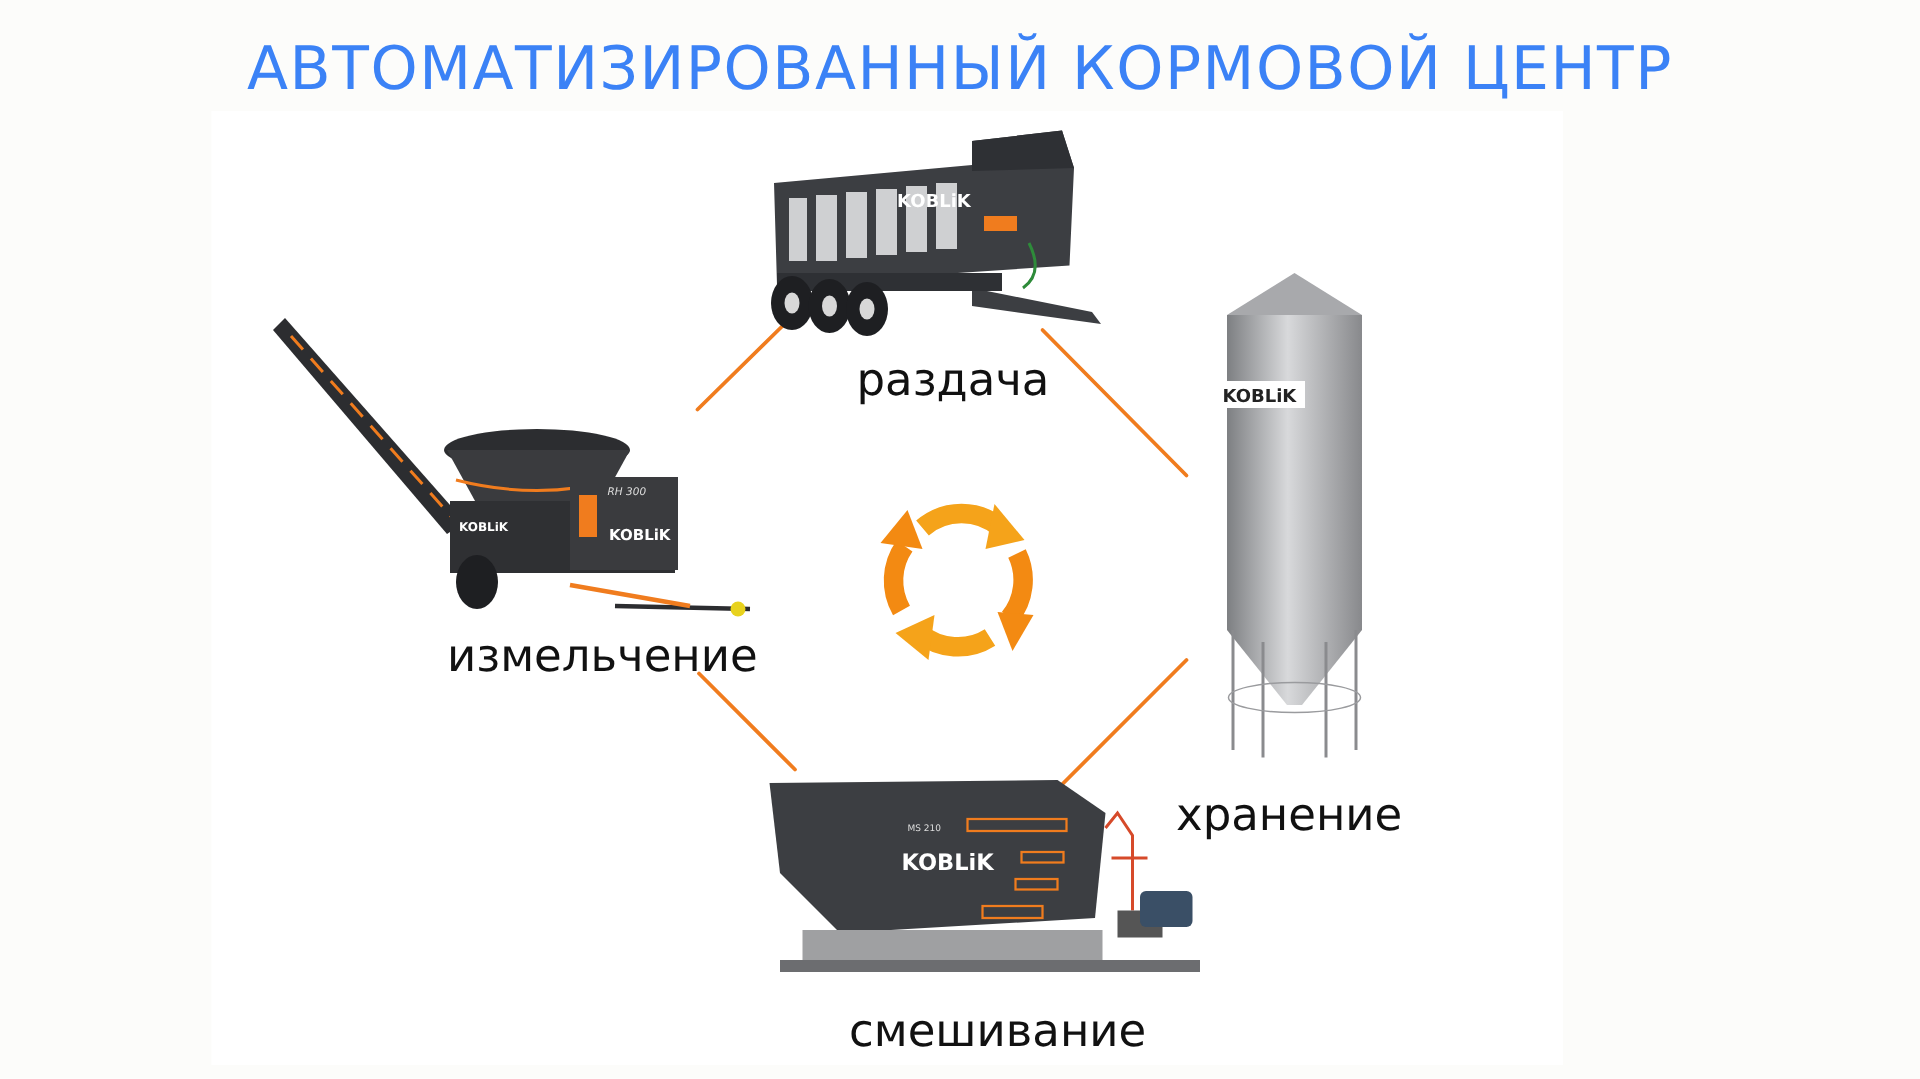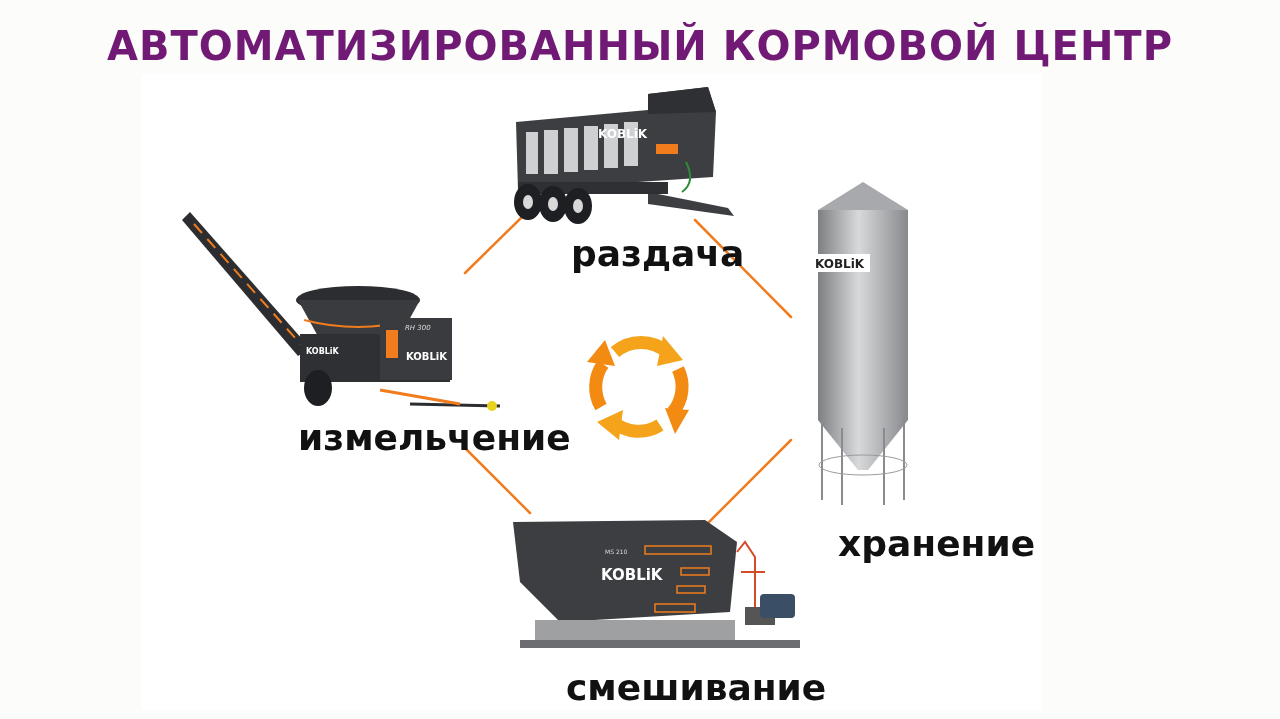--- a/index.html
+++ b/index.html
@@ -1,19 +1,19 @@
 <!DOCTYPE html>
 <html><head>
 <meta charset="utf-8">
 <style>
   html,body{margin:0;padding:0;}
   body{width:1280px;height:719px;background:#fcfcfa;position:relative;overflow:hidden;font-family:"DejaVu Sans",sans-serif;}
   .panel{position:absolute;left:141px;top:74px;width:901px;height:636px;background:#ffffff;}
-  .title{position:absolute;left:0;top:20px;width:1280px;text-align:center;font-family:"DejaVu Sans",sans-serif;font-weight:bold;font-size:40px;letter-spacing:1px;color:#701a75;line-height:52px;}
-  .label{position:absolute;font-family:"DejaVu Sans",sans-serif;font-size:36px;color:#111;line-height:36px;white-space:nowrap;font-weight:bold;}
+  .title{position:absolute;left:0;top:20px;width:1280px;text-align:center;font-family:"DejaVu Sans",sans-serif;font-weight:normal;font-size:40px;letter-spacing:1px;color:#3b82f6;line-height:52px;}
+  .label{position:absolute;font-family:"DejaVu Sans",sans-serif;font-size:30px;color:#111;line-height:36px;white-space:nowrap;}
   svg.layer{position:absolute;left:0;top:0;}
   .node{position:absolute;}
 </style>
 </head>
 <body>
 
 <div class="panel"></div>
 
 <div class="title">АВТОМАТИЗИРОВАННЫЙ КОРМОВОЙ ЦЕНТР</div>
 
@@ -82,21 +82,21 @@
   <text x="7" y="88" font-family="DejaVu Sans, sans-serif" font-weight="bold" font-size="12" fill="#222">KOBLiK</text>
   <polygon points="10,240 100,240 60,290 50,290" fill="url(#metal)"></polygon>
   <g stroke="#8a8b8e" stroke-width="2">
     <line x1="14" y1="240" x2="14" y2="320"></line>
       <line x1="34" y1="248" x2="34" y2="325"></line>
     <line x1="76" y1="248" x2="76" y2="325"></line>
       <line x1="96" y1="240" x2="96" y2="320"></line>
   </g>
   <ellipse cx="55" cy="285" rx="44" ry="10" fill="none" stroke="#9a9b9e" stroke-width="1"></ellipse>
 </svg>
-<div class="label" style="left:838px;top:526px">хранение</div>
+<div class="label" style="left:784px;top:526px">хранение</div>
 
 <svg class="node" style="left:505px;top:512px" width="300" height="150" viewBox="0 0 300 150">
   <polygon points="8,10 200,8 232,30 225,100 55,110 15,70" fill="#3c3e42"></polygon>
   <text x="100" y="42" font-family="DejaVu Sans, sans-serif" font-size="6" fill="#ddd">MS 210</text>
   <text x="96" y="68" font-family="DejaVu Sans, sans-serif" font-weight="bold" font-size="15" fill="#fff">KOBLiK</text>
   <g fill="none" stroke="#f07c1e" stroke-width="1.5">
     <rect x="140" y="34" width="66" height="8"></rect>
       <rect x="176" y="56" width="28" height="7"></rect>
     <rect x="172" y="74" width="28" height="7"></rect>
       <rect x="150" y="92" width="40" height="8"></rect>

